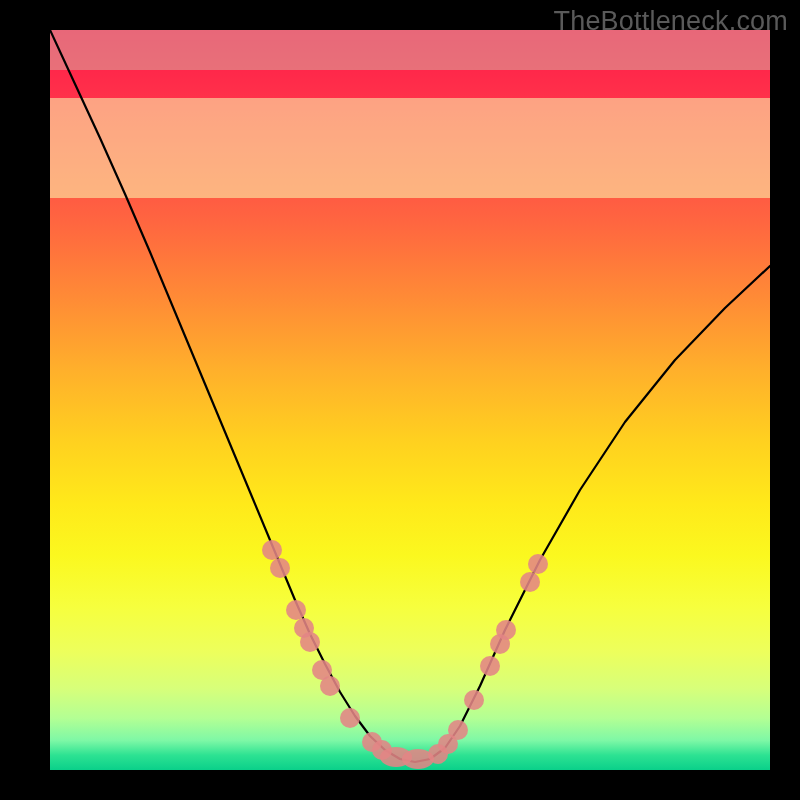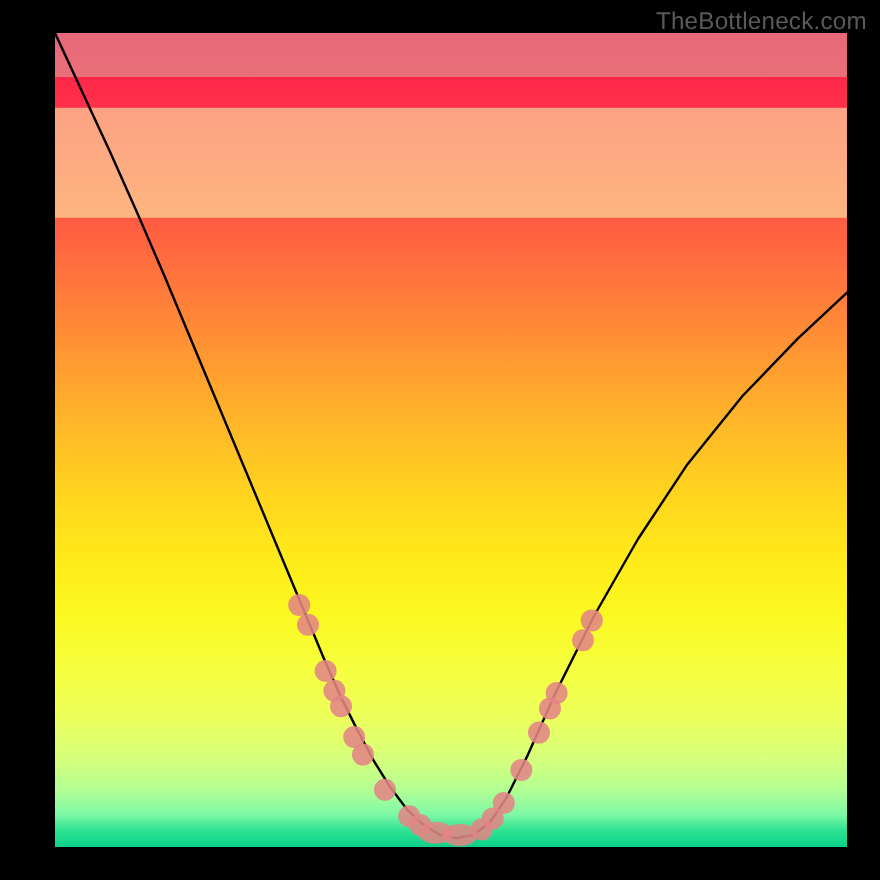--- a/index.html
+++ b/index.html
@@ -8,21 +8,21 @@
     width: 800px;
     height: 800px;
     position: relative;
     background: #000;
   }
   .watermark {
     position: absolute;
     top: 6px;
     right: 12px;
     font-family: Arial, sans-serif;
-    font-size: 22px;
+    font-size: 27px;
     color: #5a5a5a;
     font-weight: 500;
     letter-spacing: 0.2px;
   }
   .plot-area {
     position: absolute;
     left: 50px;
     top: 30px;
     width: 720px;
     height: 740px;

